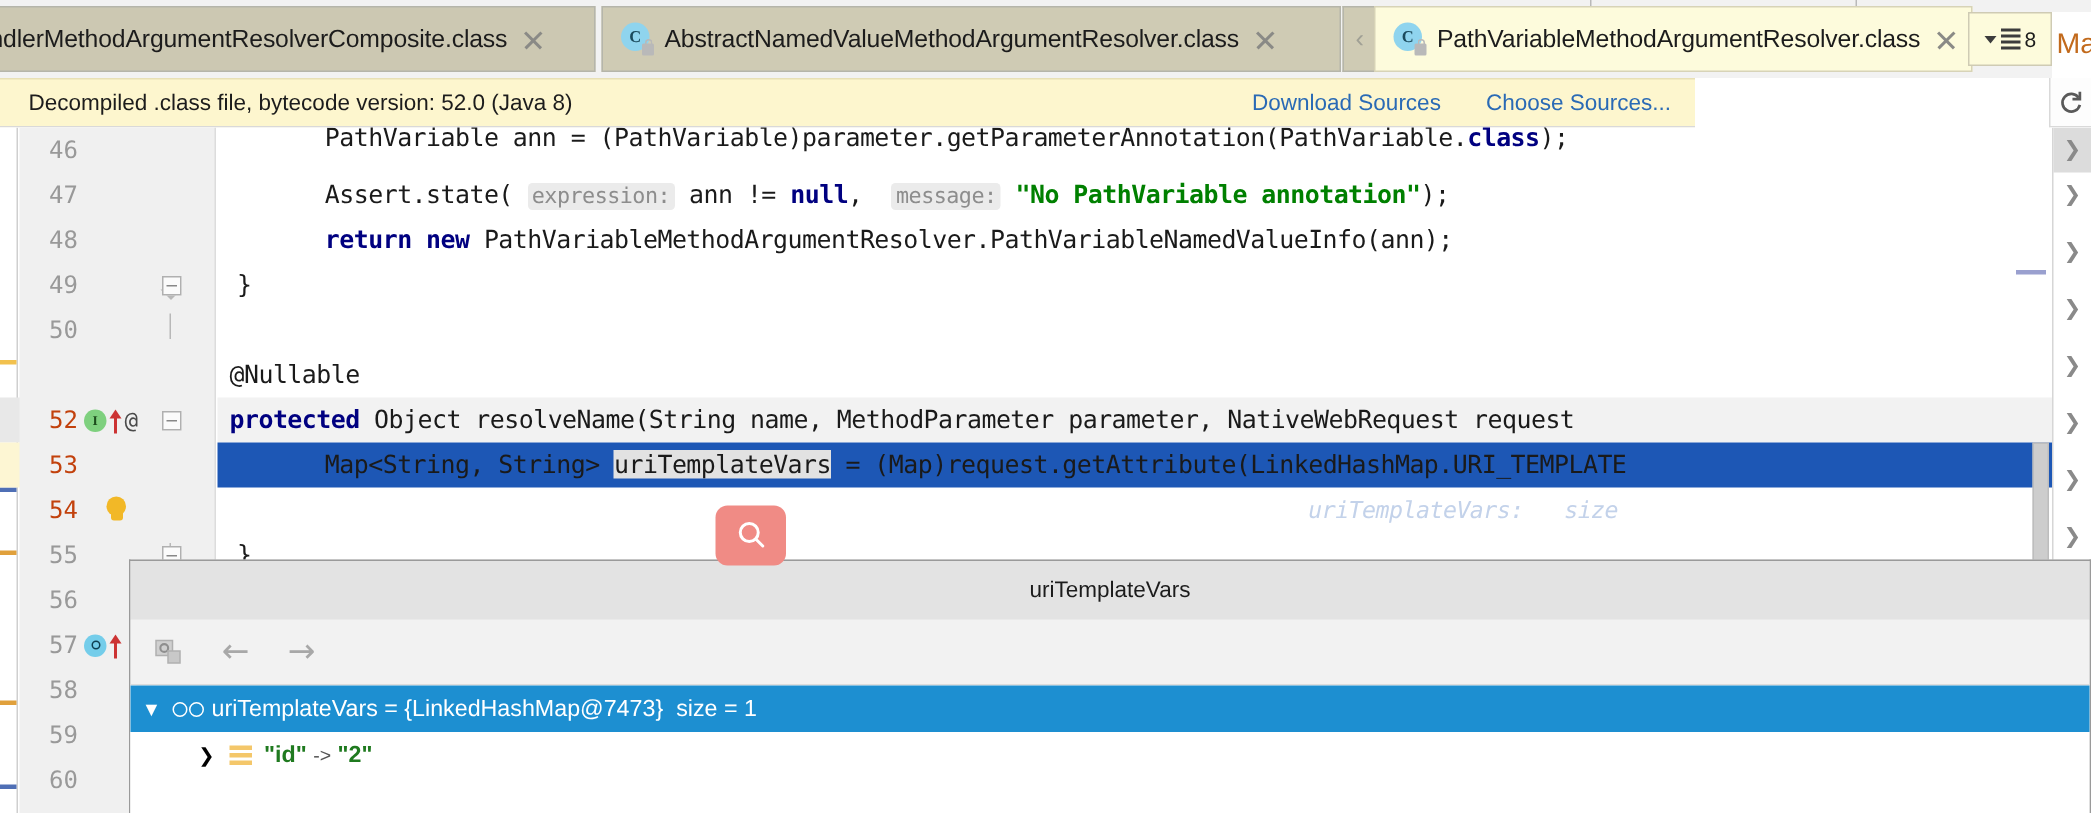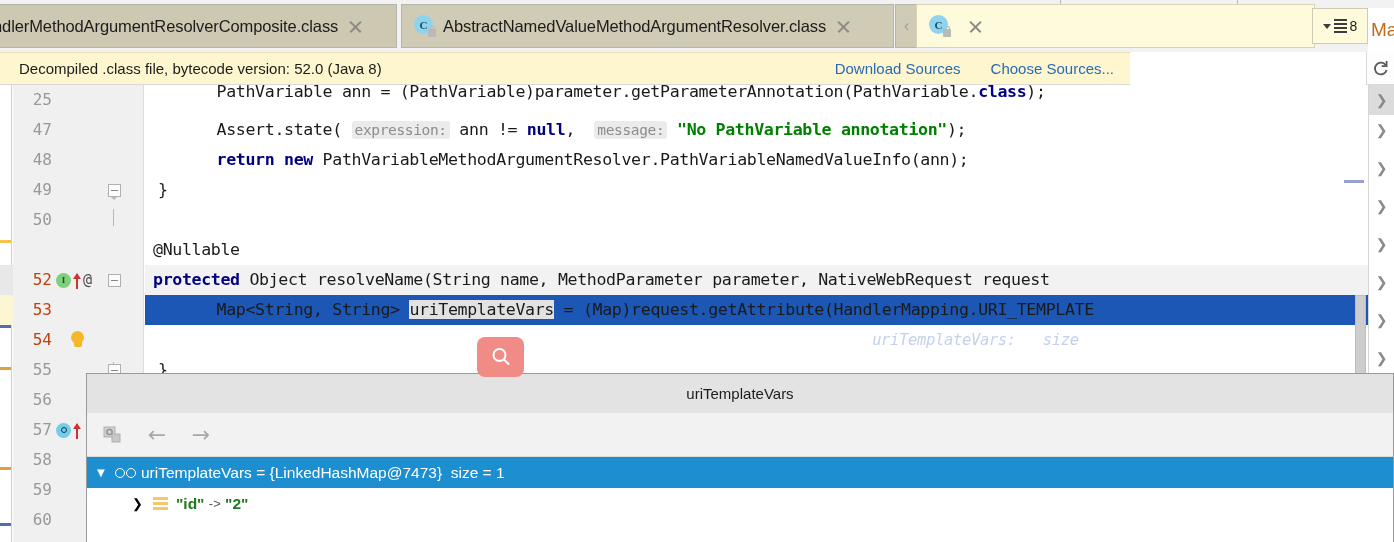--- a/index.html
+++ b/index.html
@@ -521,20 +521,21 @@
     <span class="tab-close"></span>
   </div>
 
   <div class="tab-scroll-left">‹</div>
 
   <div class="tab active" style="left:916px; width:399px;">
     <span class="cls-icon">
       <span class="circ">C</span>
         <span class="lock"></span>
     </span>
+    <span class="tab-label">PathVariableMethodArgumentResolver.class</span>
     <span class="tab-close"></span>
   </div>
 
   <div class="tab-count">
     <span class="tri-down"></span>
     <span class="hamb">
         <i></i>
         <i></i>
         <i></i>
         <i></i>
@@ -575,21 +576,21 @@
   <div class="row-hl-code" style="top:210px;"></div>
 
   <div class="gutter"></div>
 
   <div class="foldbar" style="top:124px; height:17px;"></div>
   <div class="foldcap" style="top:108px;"></div>
   <div class="foldbar" style="top:277px; height:60px;"></div>
   <div class="foldcap" style="top:334px;"></div>
 
   <div class="line" style="top:0px;">
-    <span class="lnum">25</span>
+    <span class="lnum">46</span>
   </div>
   <div class="line" style="top:30px;">
     <span class="lnum">47</span>
   </div>
   <div class="line" style="top:60px;">
     <span class="lnum">48</span>
   </div>
   <div class="line" style="top:90px;">
     <span class="lnum">49</span>
     <span class="fold">
@@ -664,21 +665,21 @@
     <div class="code" style="top:30px; left:33px;"><span>    Assert.state( </span><span class="hintchip">expression:</span><span> ann != </span><span class="kw">null</span><span>,  </span><span class="hintchip">message:</span><span> </span><span class="str">"No PathVariable annotation"</span><span>);</span></div>
 
     <div class="code" style="top:60px; left:33px;"><span>    </span><span class="kw">return new</span><span> PathVariableMethodArgumentResolver.PathVariableNamedValueInfo(ann);</span></div>
 
     <div class="code" style="top:90px; left:13px;">}</div>
 
     <div class="code" style="top:150px; left:8px;">@Nullable</div>
 
     <div class="code" style="top:180px; left:8px;"><span class="kw">protected</span><span> Object resolveName(String name, MethodParameter parameter, NativeWebRequest request</span></div>
 
-    <div class="code" style="top:210px; left:33px;"><span>    Map&lt;String, String&gt; </span><span class="idhl">uriTemplateVars</span><span> = (Map)request.getAttribute(HandlerMapping.URI_TEMPLATE</span></div>
+    <div class="code" style="top:210px; left:33px;"><span>    Map&lt;String, String&gt; </span><span class="idhl">uriTemplateVars</span><span> = (Map)request.getAttribute(LinkedHashMap.URI_TEMPLATE</span></div>
 
     <div class="code sel-text" style="top:240px; left:33px;"><span>   </span><span class="kw">return</span><span> uriTemplateVars != </span><span class="kw">null</span><span> ? uriTemplateVars.get(name) : </span><span class="kw">null</span><span>;   </span><span class="sel-hint">uriTemplateVars:   size</span></div>
 
     <div class="code" style="top:270px; left:13px;">}</div>
   </div>
 
   <div class="chevstrip">
     <div class="chev first" style="top:0px;">❯</div>
     <div class="chev" style="top:30px;">❯</div>
     <div class="chev" style="top:68px;">❯</div>

